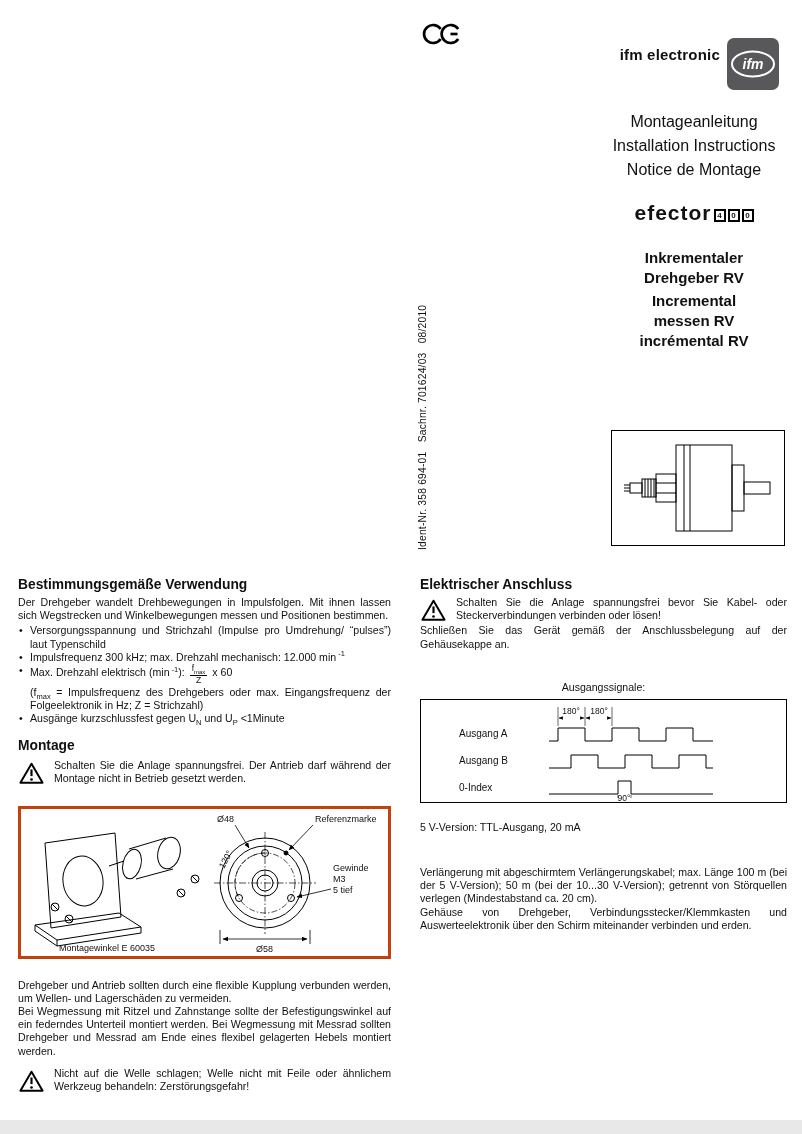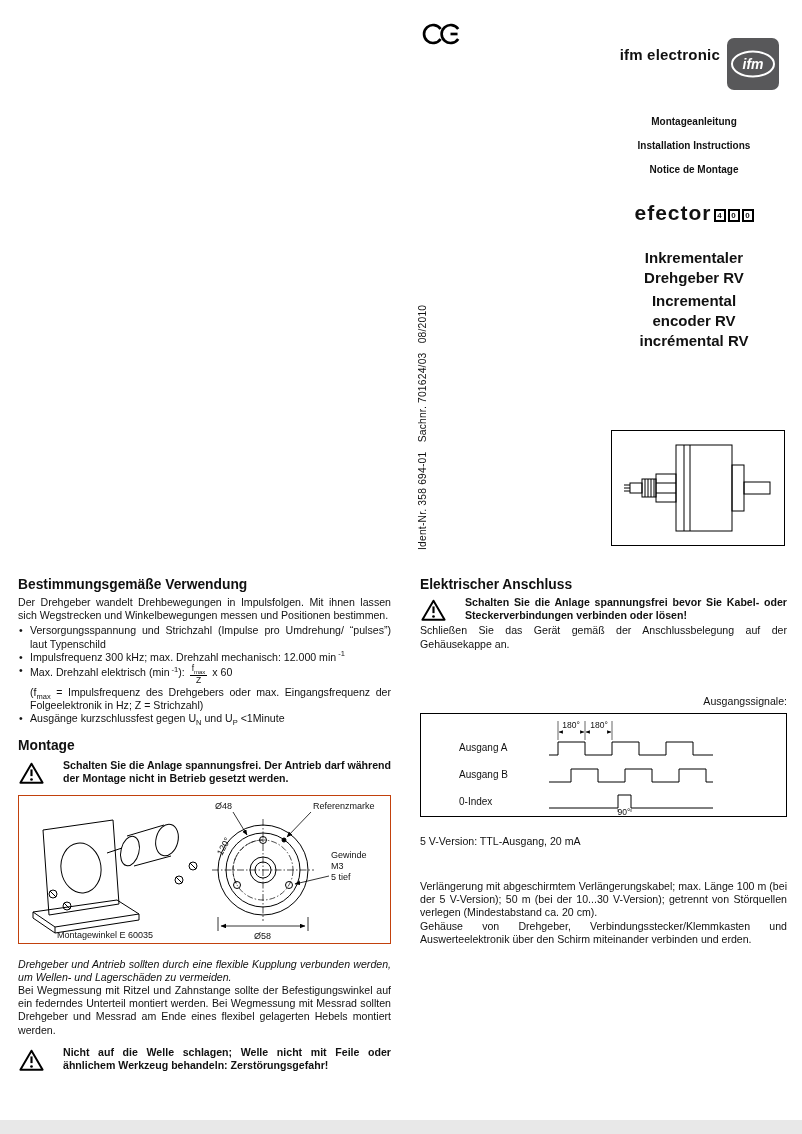--- a/index.html
+++ b/index.html
@@ -4,52 +4,52 @@
 <style>
   * { box-sizing: border-box; margin: 0; padding: 0; }
   html,body { background:#e8e8e8; }
   body { font-family:"Liberation Sans", sans-serif; color:#111; }
   .page { position:relative; width:802px; height:1120px; background:#fff; margin:0 auto; overflow:hidden; }
 
   
   .ce { position:absolute; left:422px; top:21px; }
   .brand { position:absolute; left:500px; top:46px; width:220px; text-align:right; font-weight:bold; font-size:15px; letter-spacing:.2px; }
   .ifm-logo { position:absolute; left:727px; top:38px; width:52px; height:52px; }
-  .titleblock { position:absolute; left:596px; top:110px; width:196px; text-align:center; font-weight:bold; font-size:10px; line-height:24px; }
+  .titleblock { position:absolute; left:596px; top:110px; width:196px; text-align:center; font-weight:normal; font-size:16px; line-height:24px; }
   .efector { position:absolute; left:596px; top:201px; width:196px; text-align:center; }
   .ef-name { font-weight:800; font-size:21px; letter-spacing:1px;text-align:right; }
   .ef-digit { display:inline-block; width:12px; height:13px; border:2px solid #000; font-size:8px; font-weight:bold; line-height:9px; text-align:center; margin-left:2px; vertical-align:2px; }
   .products { position:absolute; left:596px; top:248px; width:196px; text-align:center; font-weight:bold; font-size:15px; line-height:20px; }
   .products .gap { margin-top:3px; }
   .ident { position:absolute; left:417px; top:296px; height:254px; writing-mode:vertical-rl; transform:rotate(180deg); font-size:10.3px; letter-spacing:.2px; white-space:pre; color:#111; }
   .photo-box { position:absolute; left:611px; top:430px; width:174px; height:116px; border:1px solid #000; }
 
   
   .col { position:absolute; font-size:10.6px; line-height:13.2px; text-align:justify; }
   .col-left  { left:18px;  top:577px; width:373px; }
   .col-right { left:420px; top:577px; width:367px; }
   h3.sec { font-size:13.8px; line-height:16px; margin:0 0 3px; text-align:left; }
   h3.sec2 { margin-top:13px; margin-bottom:5px; }
   ul.bullets { list-style:none; margin-top:2px; }
   ul.bullets li { position:relative; padding-left:12px; }
   ul.bullets li::before { content:"\2022"; position:absolute; left:1px; top:0; }
-  .warn { display:flex; gap:18px; margin-top:2px;font-weight:bold; }
+  .warn { display:flex; gap:9px; margin-top:2px; }
   .warn svg { flex:0 0 auto; margin-top:2px; }
   .warn .wtext { flex:1; }
   sup.s { font-size:7.5px; vertical-align:super; line-height:0; margin-left:2px; }
   sub.s { font-size:7.5px; vertical-align:sub; line-height:0; }
   .frac { display:inline-block; vertical-align:-7px; text-align:center; line-height:1.1; font-size:8.5px; margin:0 2px; }
   .frac .fn { display:block; border-bottom:1px solid #000; padding:0 2px; }
   .frac .fd { display:block; }
   .frac sub { font-size:6px; }
-  .figbox { border:1px solid #c2410c; margin-top:9px; }
+  .figbox { border:3px solid #c2410c; margin-top:20px; }
   .figbox svg, .sigbox svg { display:block; }
-  .after-fig { margin-top:14px;font-style:italic; }
+  .after-fig { margin-top:20px; }
   .warn-last { margin-top:9px;align-items:center; }
-  .sig-label { margin-top:44px; text-align:right; }
+  .sig-label { margin-top:30px; text-align:center; }
   .sigbox { border:1px solid #000; margin-top:5px; }
   .versions { margin-top:17px; line-height:14px; text-align:left; }
   .para-ext { margin-top:32px; }
 
   .footer-bar { position:absolute; left:64px; top:1123px; width:676px; height:7px; background:#000; }
 </style>
 </head>
 <body>
 
 <div class="page">
@@ -80,21 +80,21 @@
   </div>
 
   <div class="efector">
     <span class="ef-name">efector</span><span class="ef-digit">4</span><span class="ef-digit">0</span><span class="ef-digit">0</span>
   </div>
 
   <div class="products">
     <div>Inkrementaler</div>
     <div>Drehgeber RV</div>
     <div class="gap">Incremental</div>
-    <div>encoder RV</div>
+    <div>messen RV</div>
     <div>incrémental RV</div>
   </div>
 
   <div class="ident">Ident-Nr. 358 694-01   Sachnr. 701624/03   08/2010</div>
 
   <div class="photo-box">
     <svg viewBox="0 0 172 114" width="172" height="114">
       <g fill="none" stroke="#000" stroke-width="1">
         <rect x="64" y="14" width="56" height="86"></rect>
         <path d="M72 14 V100 M78 14 V100"></path>

